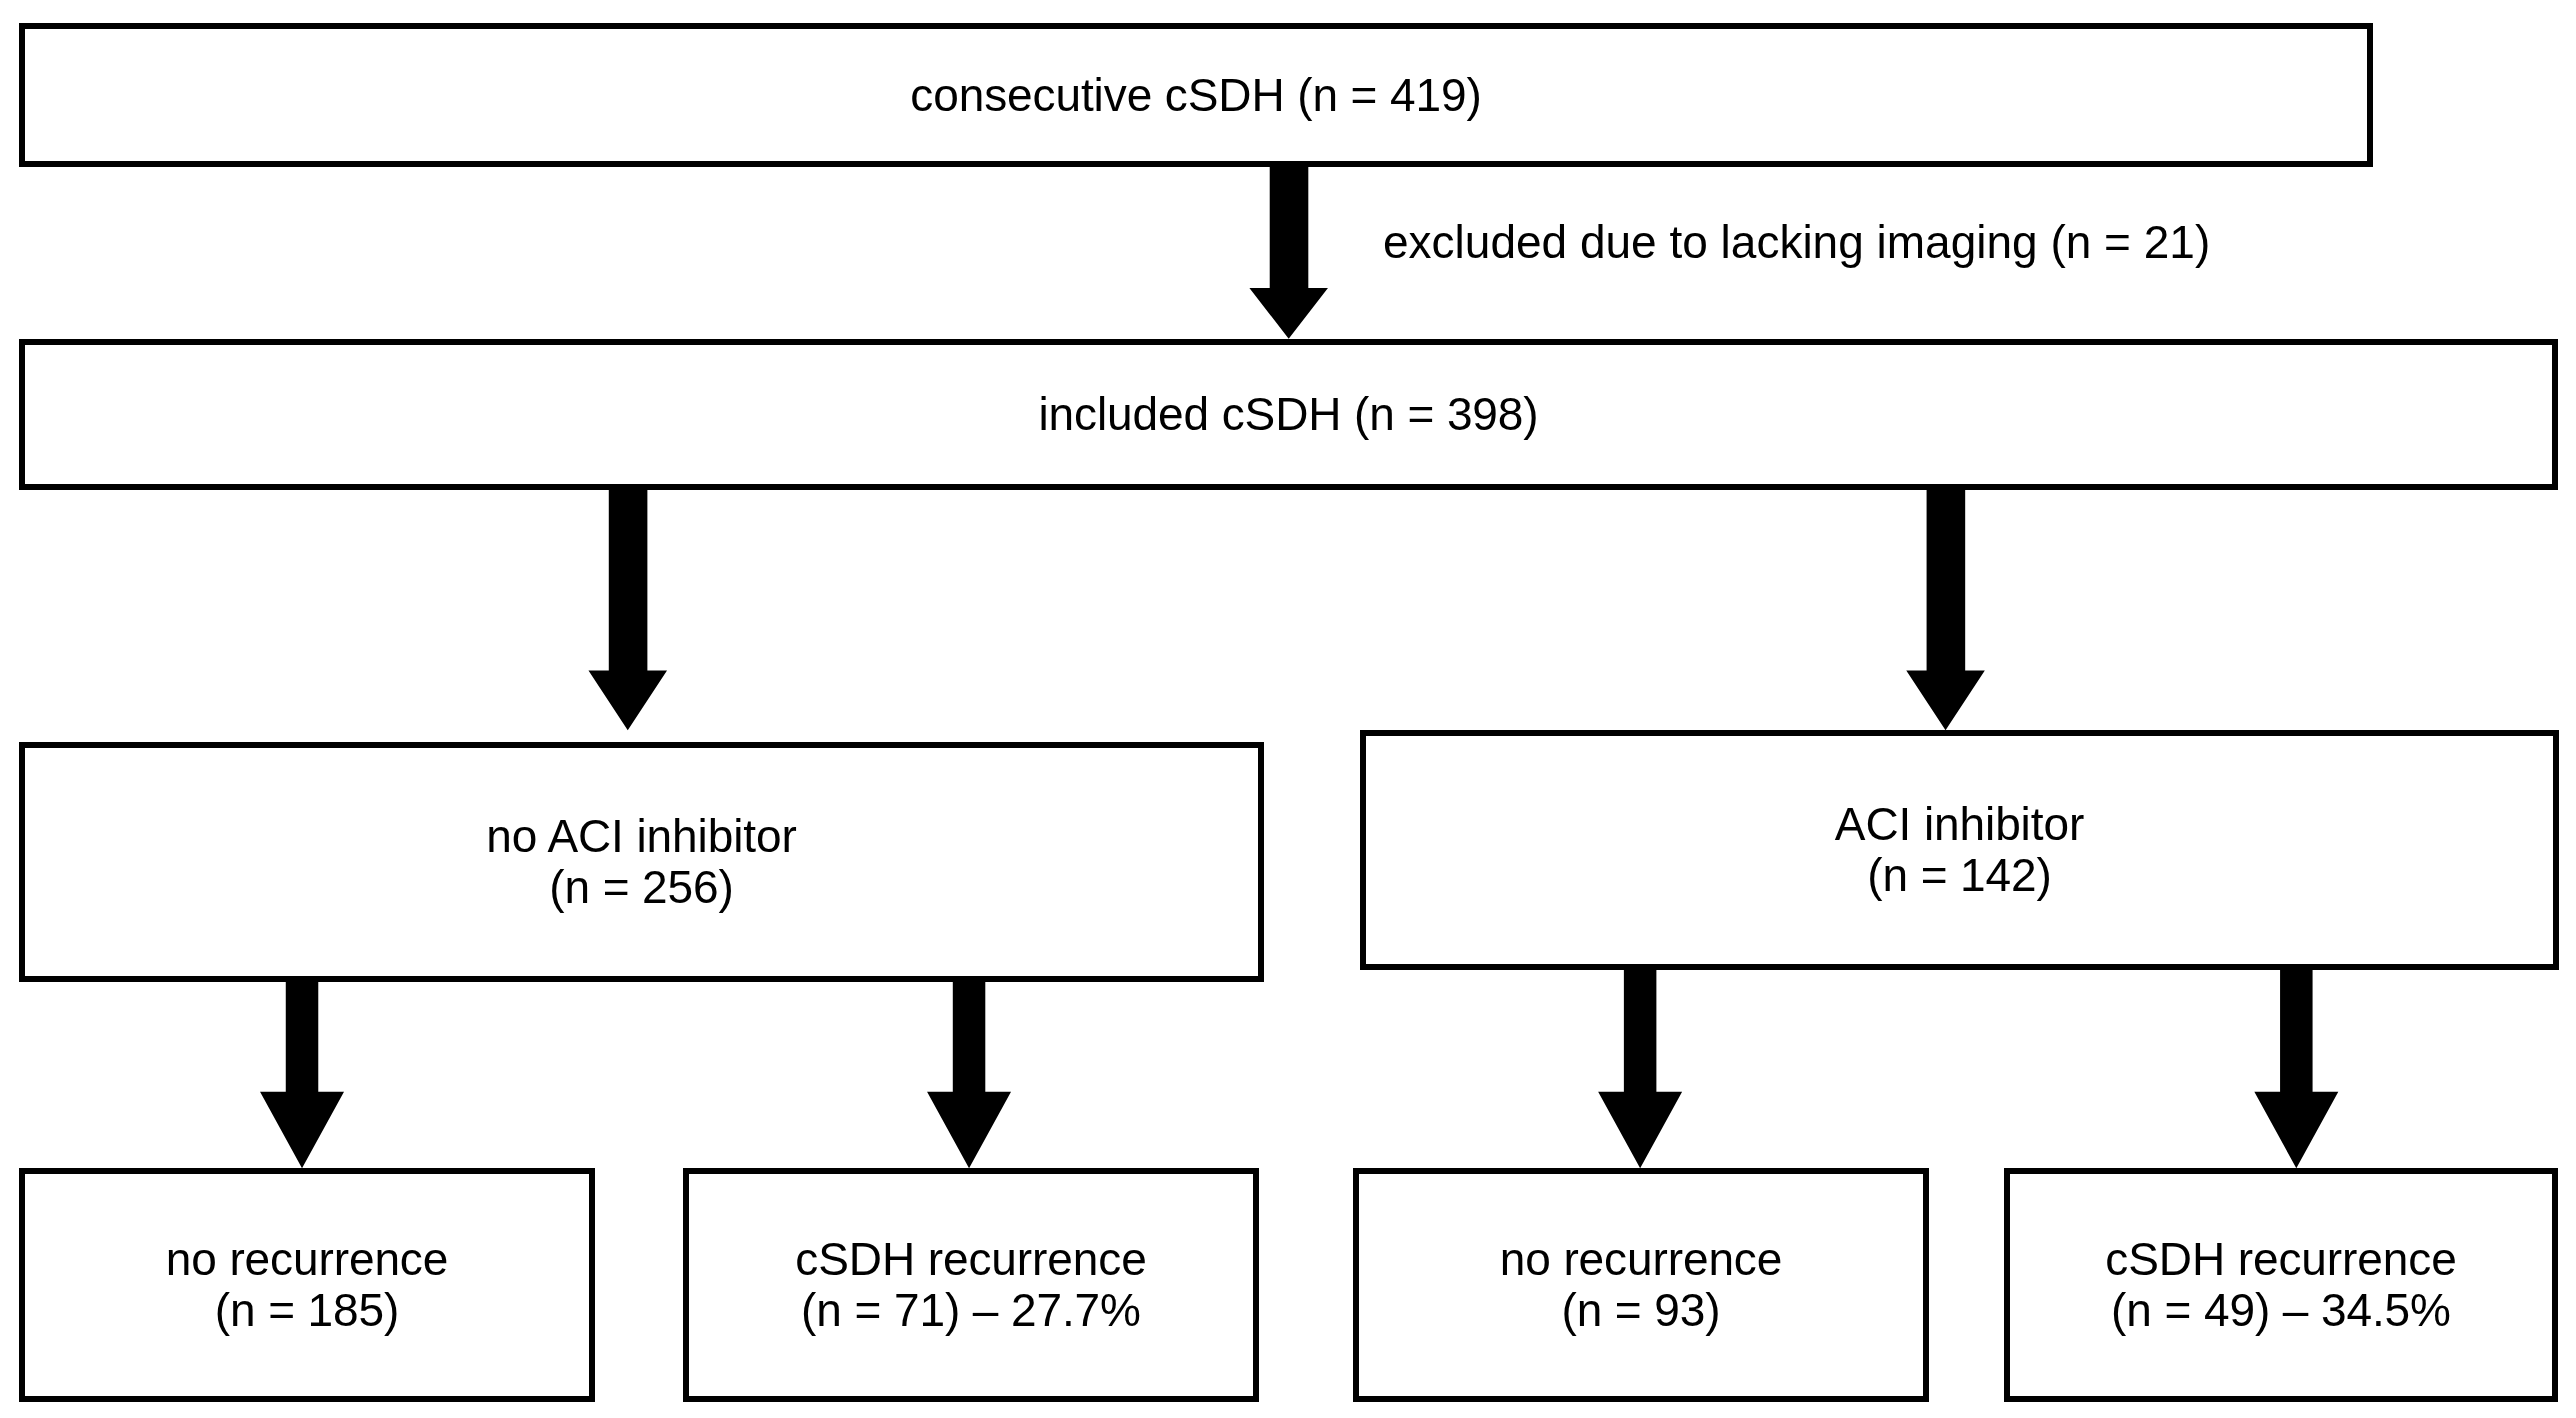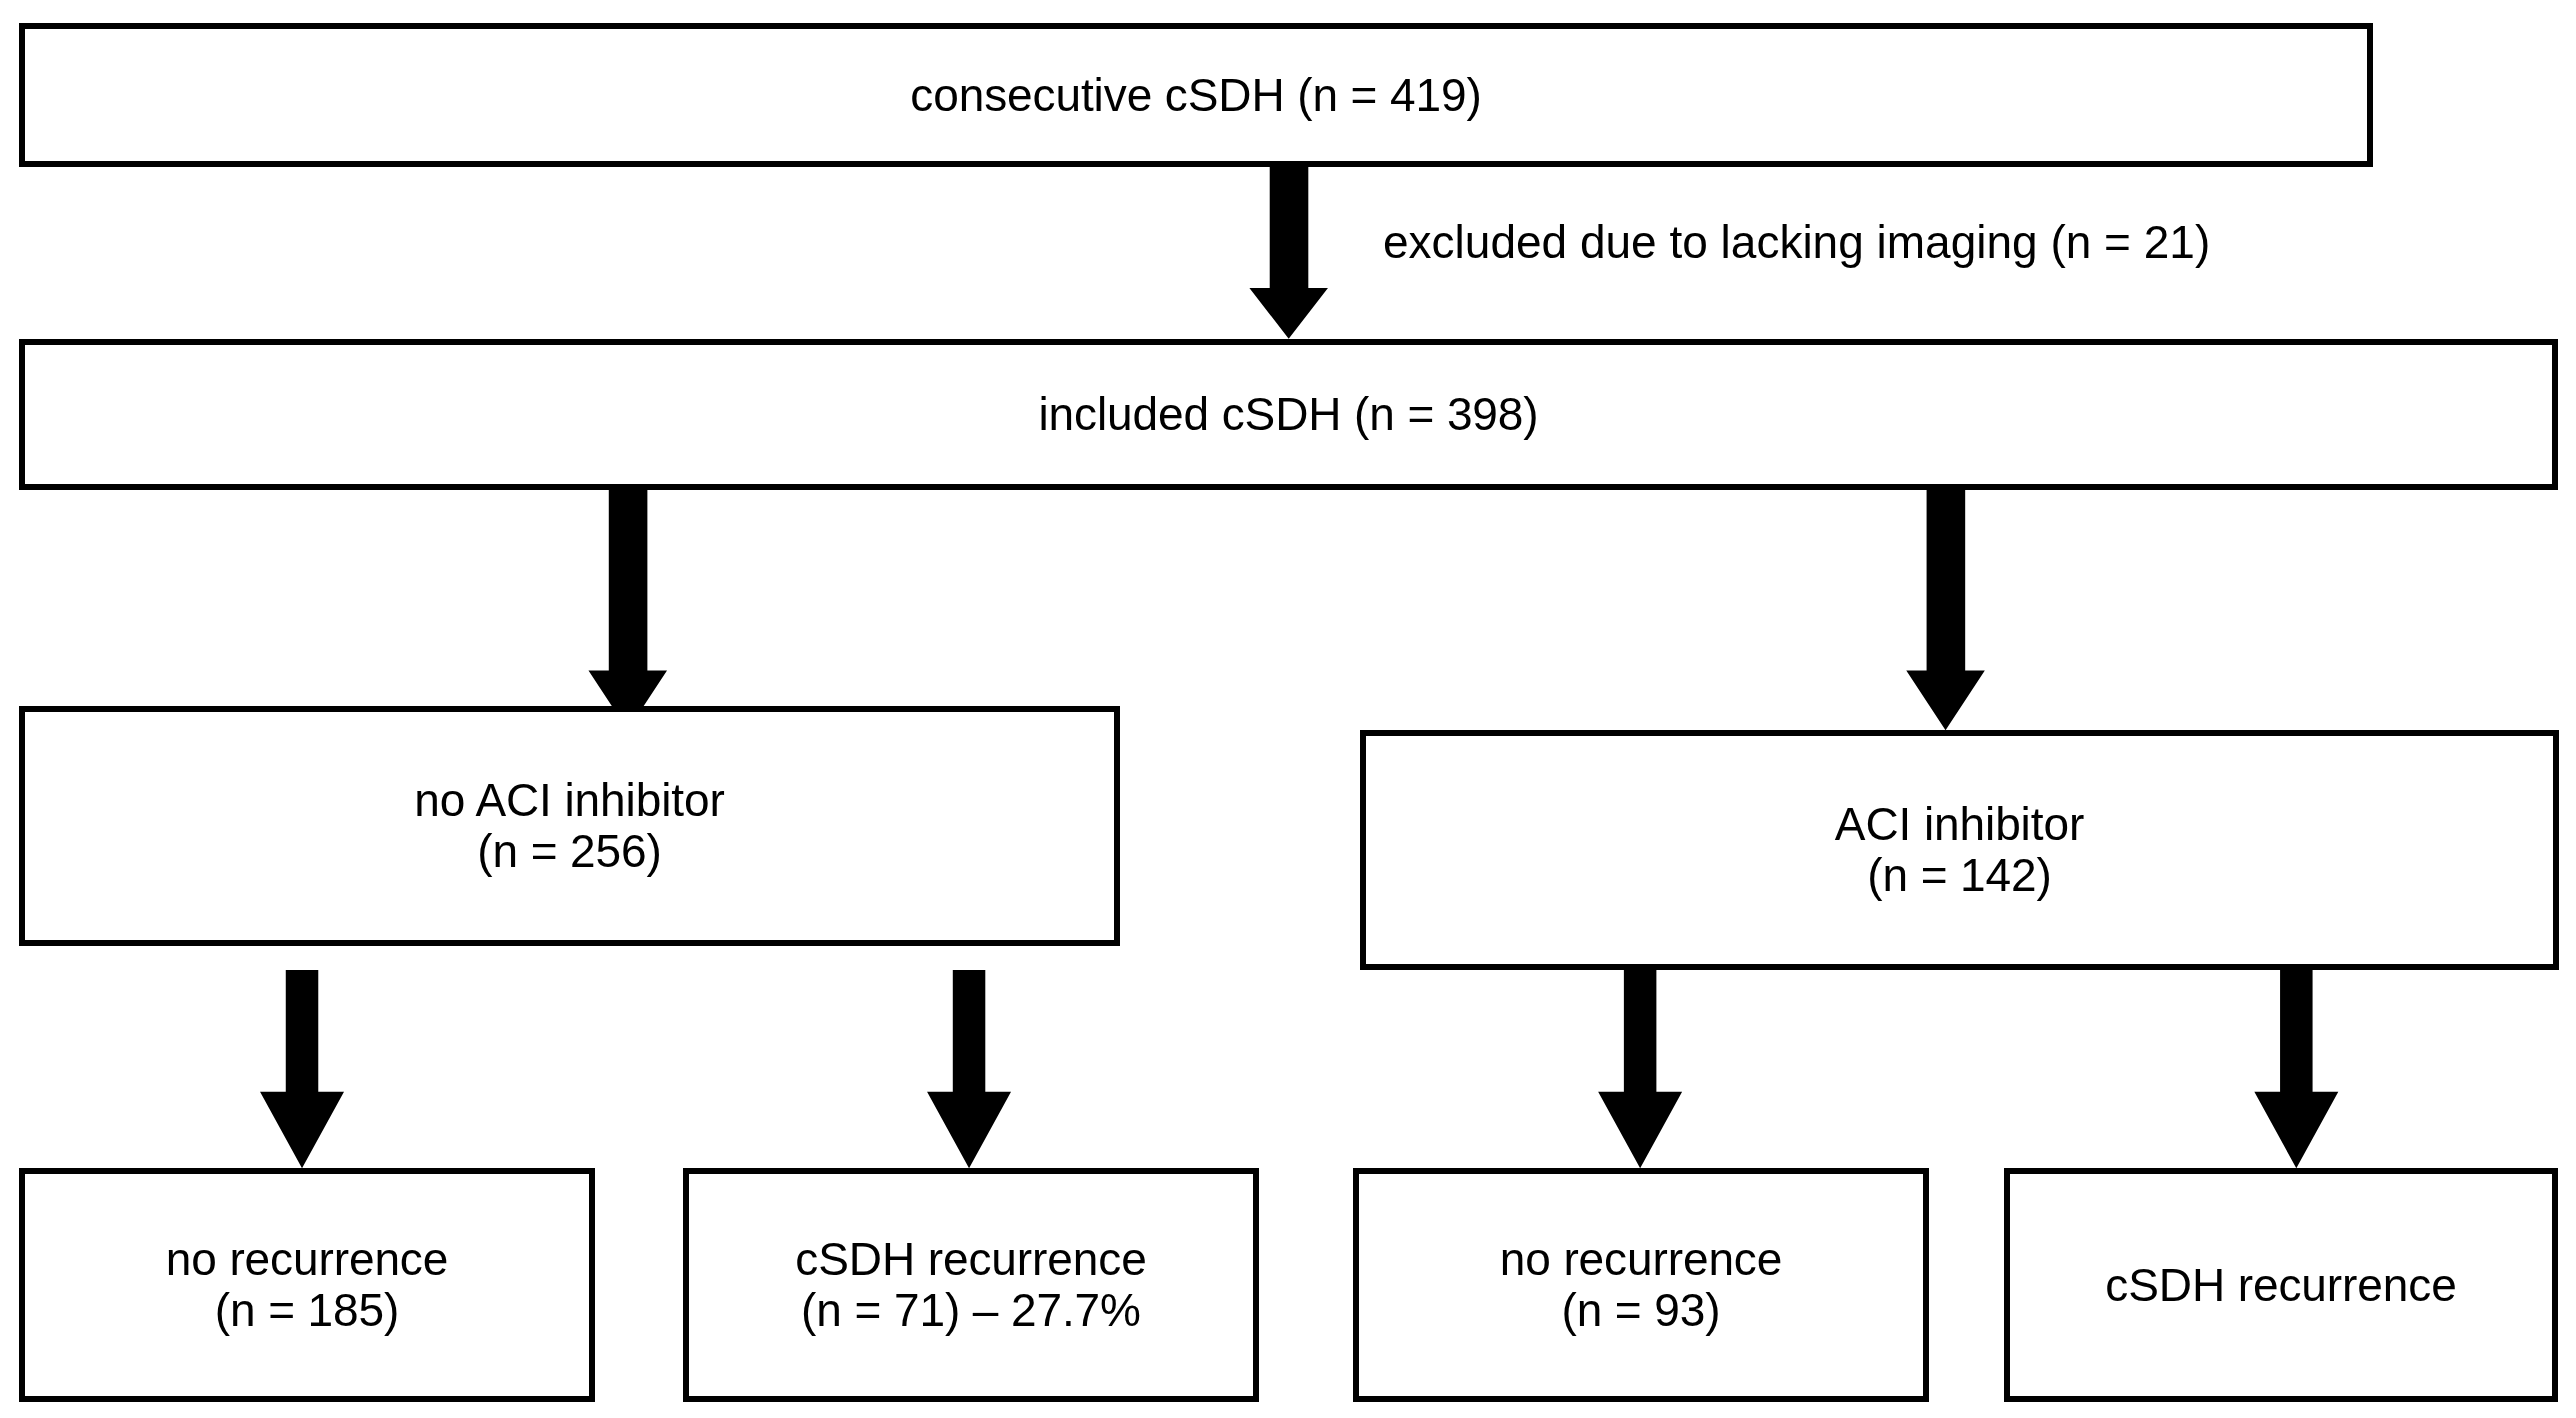--- a/index.html
+++ b/index.html
@@ -93,21 +93,21 @@
   <div class="fc-box" style="left:19px; top:23px; width:2354px; height:144px;">
     <span class="fc-line">consecutive cSDH (n = 419)</span>
   </div>
 
   <div class="edge-label" style="left:1383px; top:219px;">excluded due to lacking imaging (n = 21)</div>
 
   <div class="fc-box" style="left:19px; top:339px; width:2539px; height:151px;">
     <span class="fc-line">included cSDH (n = 398)</span>
   </div>
 
-  <div class="fc-box" style="left:19px; top:706px; width:1101px; height:240px;">
+  <div class="fc-box" style="left:19px; top:742px; width:1245px; height:240px;">
     <span class="fc-line tight">no ACI inhibitor</span>
     <span class="fc-line tight">(n = 256)</span>
   </div>
 
   <div class="fc-box" style="left:1360px; top:730px; width:1199px; height:240px;">
     <span class="fc-line tight">ACI inhibitor</span>
     <span class="fc-line tight">(n = 142)</span>
   </div>
 
   <div class="fc-box" style="left:19px; top:1168px; width:576px; height:234px;">
@@ -120,16 +120,17 @@
     <span class="fc-line tight"><span>(n = 71) – </span><b class="pct">27.7%</b></span>
   </div>
 
   <div class="fc-box" style="left:1353px; top:1168px; width:576px; height:234px;">
     <span class="fc-line tight">no recurrence</span>
     <span class="fc-line tight">(n = 93)</span>
   </div>
 
   <div class="fc-box" style="left:2004px; top:1168px; width:554px; height:234px;">
     <span class="fc-line tight">cSDH recurrence</span>
+    <span class="fc-line tight"><span>(n = 49) – </span><b class="pct">34.5%</b></span>
   </div>
 
 </div>
 
 
 </body></html>

